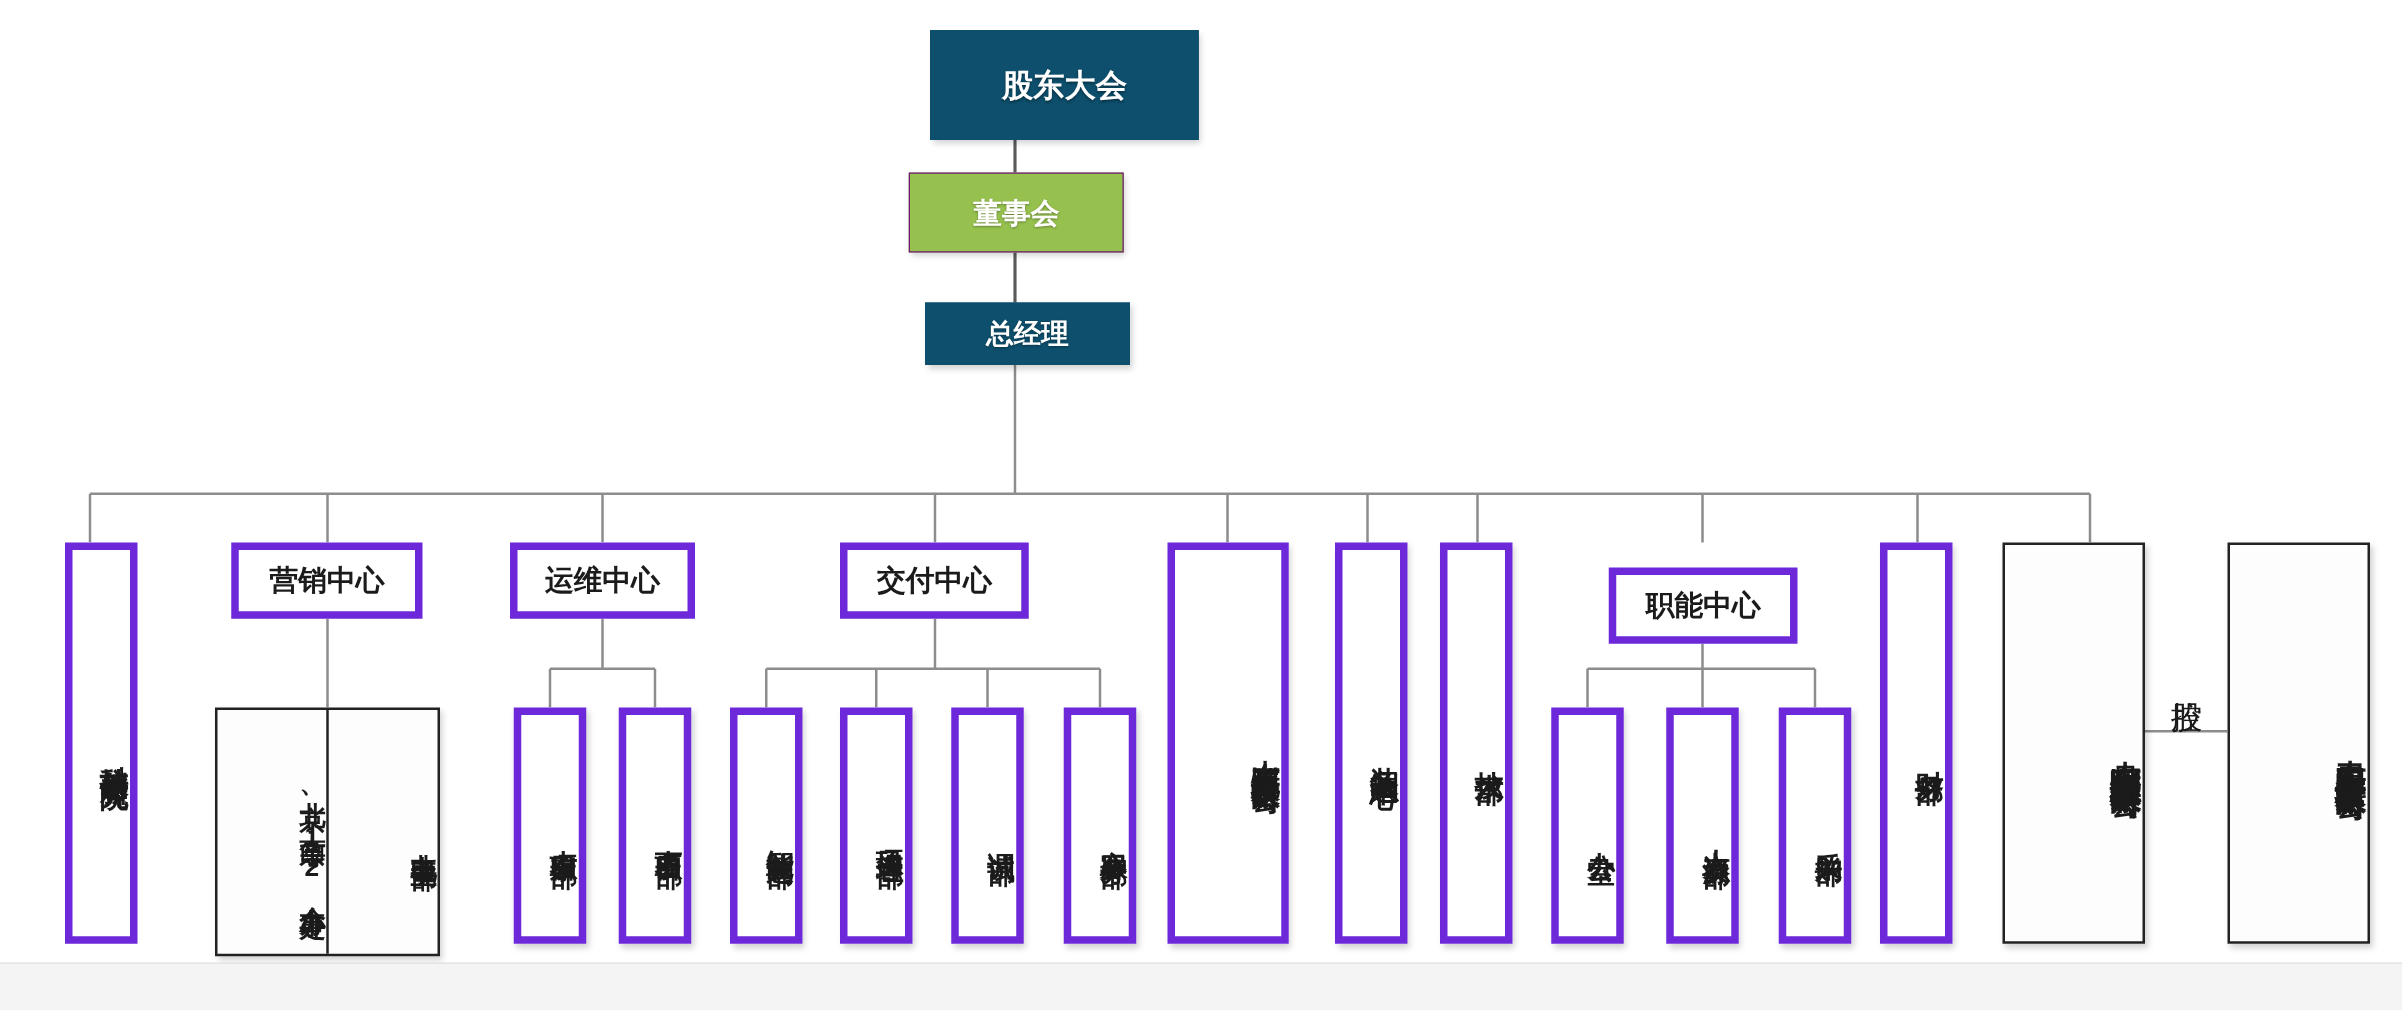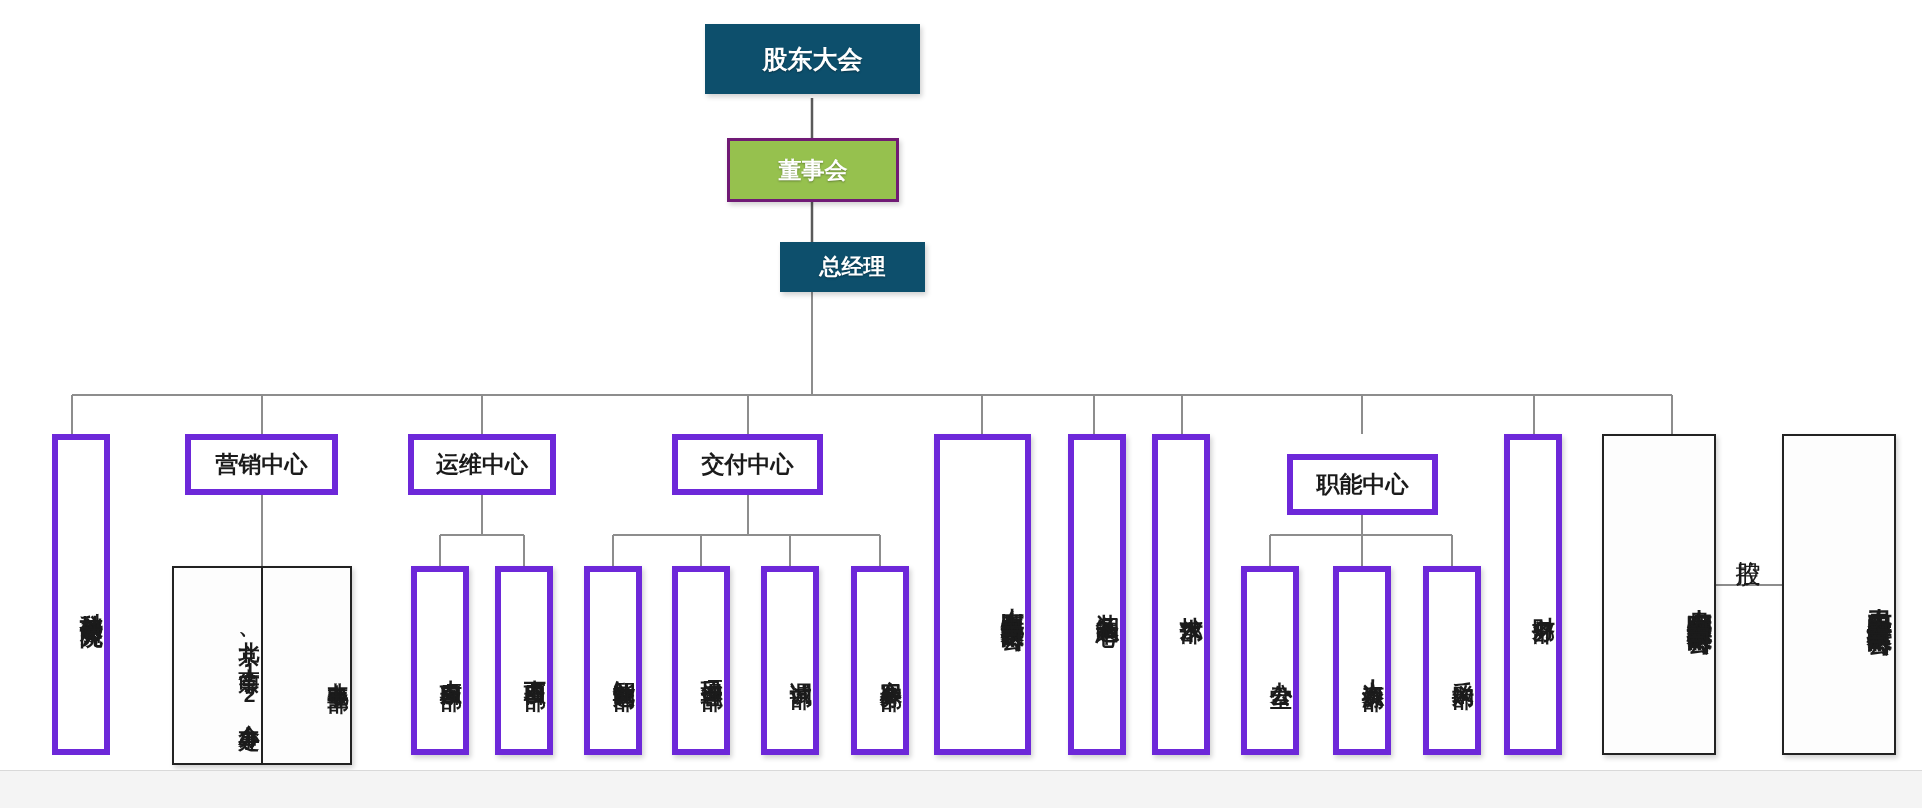--- a/index.html
+++ b/index.html
@@ -35,21 +35,21 @@
     background: #0d4f6c;
     color: #ffffff;
     font-weight: bold;
     border: 1px solid #0d4f6c;
     text-shadow: 0 1px 2px rgba(0,0,0,0.35);
   }
   .fill-green {
     background: #96c14e;
     color: #ffffff;
     font-weight: bold;
-    border: 3px solid #701a75;
+    border: 1px solid #701a75;
     text-shadow: 0 1px 2px rgba(0,0,0,0.35);
     justify-content: center;
   }
   
   .outline {
     background: #ffffff;
     color: #1b1b1b;
     border: 6px solid #6d28d9;
     font-weight: bold;
   }
@@ -169,29 +169,29 @@
       <path d="M1270 535 L1452 535"></path>
       <path d="M1270 535 L1270 566"></path>
       <path d="M1362 535 L1362 566"></path>
       <path d="M1452 535 L1452 566"></path>
 
        山东卫星 --&gt;
       <path d="M1716 585 L1782 585" stroke="#8d8d8d"></path>
     </g>
   </svg>
 
-  <div class="node fill-teal shadow-soft" style="left:705px; top:24px; width:215px; height:70px; font-size:25px;">
+  <div class="node fill-teal shadow-soft" style="left:744px; top:24px; width:215px; height:88px; font-size:25px;">
     <span>股东大会</span>
   </div>
 
   <div class="node fill-green shadow-soft" style="left:727px; top:138px; width:172px; height:64px; font-size:23px;">
     <span>董事会</span>
   </div>
 
-  <div class="node fill-teal shadow-soft" style="left:780px; top:242px; width:145px; height:50px; font-size:22px;">
+  <div class="node fill-teal shadow-soft" style="left:740px; top:242px; width:164px; height:50px; font-size:22px;">
     <span>总经理</span>
   </div>
 
   <div class="node outline" style="left:185px; top:434px; width:153px; height:61px; font-size:23px;">
     <span>营销中心</span>
   </div>
 
   <div class="node outline" style="left:408px; top:434px; width:148px; height:61px; font-size:23px;">
     <span>运维中心</span>
   </div>

